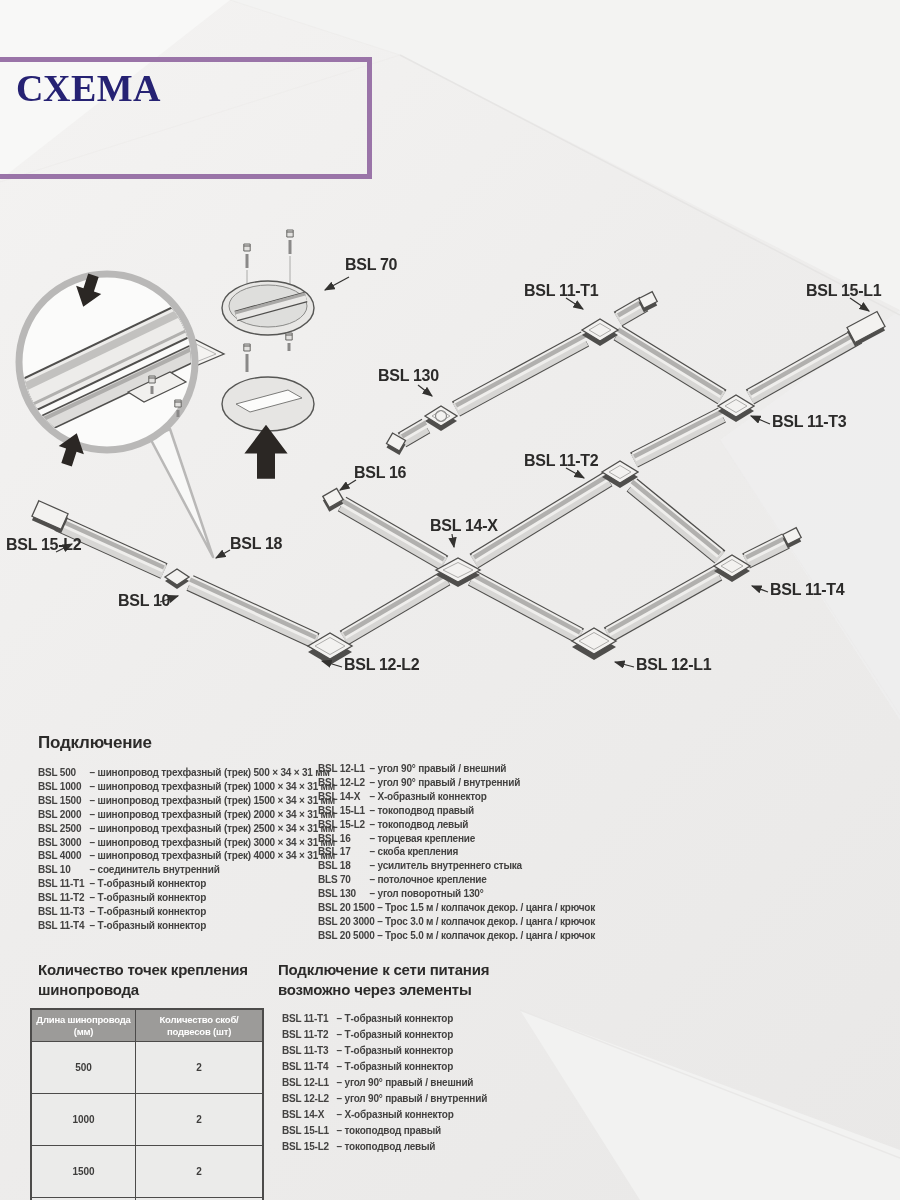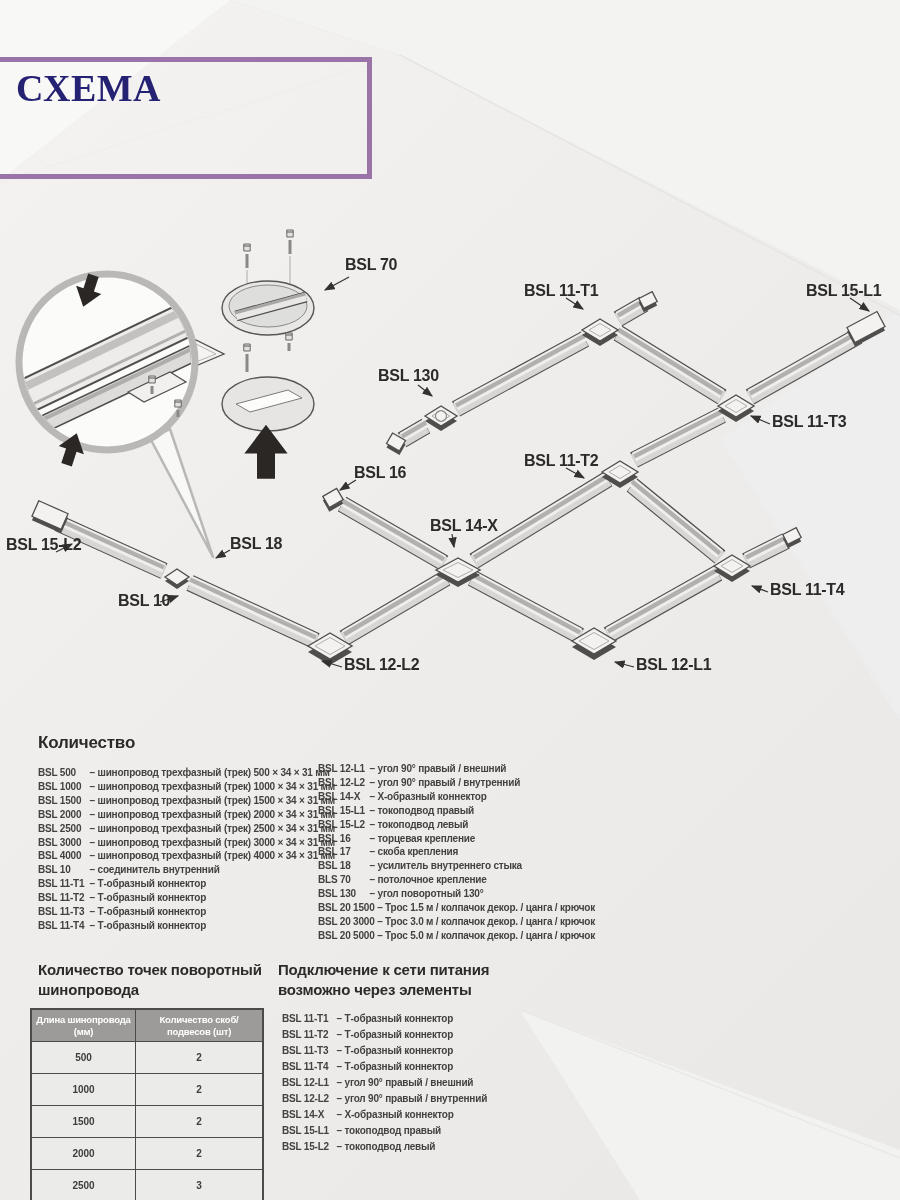--- a/index.html
+++ b/index.html
@@ -24,21 +24,21 @@
                color:#434241;letter-spacing:-.2px;}
   #legend-col1 li,#legend-col2 li{line-height:13.9px;white-space:nowrap;}
   #power-list li{line-height:16px;white-space:nowrap;}
   .code{display:inline-block;min-width:49px;}
   #power-list .code{min-width:52px;}
   table.mount{border-collapse:collapse;width:234px;table-layout:fixed;
               border:2px solid #4c4b4a;background:#ebebea;}
   table.mount th{background:#9c9b99;color:#fff;font-size:9.5px;line-height:11.5px;
                  font-weight:700;border:1px solid #4c4b4a;padding:4px 2px;letter-spacing:-.2px;}
   table.mount td{font-size:10px;font-weight:700;color:#3e3d3c;text-align:center;
-                 border:1px solid #4c4b4a;padding:9px 2px;line-height:13px;margin-top:7px;}
+                 border:1px solid #4c4b4a;padding:19px 2px;line-height:13px;margin-top:7px;}
   .col-len{width:99px;}
 </style>
 </head>
 <body>
 
 <svg id="bg-svg" width="900" height="1200">
   <polygon points="230,0 900,0 900,310 400,55" fill="#f3f3f2"></polygon>
   <polygon points="0,0 230,0 0,180" fill="#f8f8f7"></polygon>
   <polygon points="900,310 900,720 720,440" fill="#f0f0ef" opacity="0.7"></polygon>
   <polygon points="520,1010 900,1150 900,1200 640,1200" fill="#f2f2f1"></polygon>
@@ -229,21 +229,21 @@
     <div class="dia-label" style="left: 430px; top: 517px;">BSL 14-X</div>
     <div class="dia-label" style="left: 230px; top: 535px;">BSL 18</div>
     <div class="dia-label" style="left: 6px; top: 536px;">BSL 15-L2</div>
     <div class="dia-label" style="left: 118px; top: 592px;">BSL 10</div>
     <div class="dia-label" style="left: 770px; top: 581px;">BSL 11-T4</div>
     <div class="dia-label" style="left: 344px; top: 656px;">BSL 12-L2</div>
     <div class="dia-label" style="left: 636px; top: 656px;">BSL 12-L1</div>
   </div>
 
 <div class="section" style="left:38px;top:733px;">
-  <h2 class="sec-heading">Количество</h2>
+  <h2 class="sec-heading">Подключение</h2>
 </div>
 <ul id="legend-col1" class="spec-list section" style="left:38px;top:766px;">
     <li><span class="code">BSL 500</span><span> – шинопровод трехфазный (трек) 500 × 34 × 31 мм</span></li>
     <li><span class="code">BSL 1000</span><span> – шинопровод трехфазный (трек) 1000 × 34 × 31 мм</span></li>
     <li><span class="code">BSL 1500</span><span> – шинопровод трехфазный (трек) 1500 × 34 × 31 мм</span></li>
     <li><span class="code">BSL 2000</span><span> – шинопровод трехфазный (трек) 2000 × 34 × 31 мм</span></li>
     <li><span class="code">BSL 2500</span><span> – шинопровод трехфазный (трек) 2500 × 34 × 31 мм</span></li>
     <li><span class="code">BSL 3000</span><span> – шинопровод трехфазный (трек) 3000 × 34 × 31 мм</span></li>
     <li><span class="code">BSL 4000</span><span> – шинопровод трехфазный (трек) 4000 × 34 × 31 мм</span></li>
     <li><span class="code">BSL 10</span><span> – соединитель внутренний</span></li>
@@ -262,21 +262,21 @@
     <li><span class="code">BSL 17</span><span> – скоба крепления</span></li>
     <li><span class="code">BSL 18</span><span> – усилитель внутреннего стыка</span></li>
     <li><span class="code">BLS 70</span><span> – потолочное крепление</span></li>
     <li><span class="code">BSL 130</span><span> – угол поворотный 130°</span></li>
     <li><span class="code">BSL 20 1500</span><span> – Трос 1.5 м / колпачок декор. / цанга / крючок</span></li>
     <li><span class="code">BSL 20 3000</span><span> – Трос 3.0 м / колпачок декор. / цанга / крючок</span></li>
     <li><span class="code">BSL 20 5000</span><span> – Трос 5.0 м / колпачок декор. / цанга / крючок</span></li>
   </ul>
 
 <div class="section" style="left:38px;top:960px;width:240px;">
-  <h2 class="sec-heading small"><span>Количество точек поворотный</span><br><span>шинопровода</span></h2>
+  <h2 class="sec-heading small"><span>Количество точек крепления</span><br><span>шинопровода</span></h2>
 </div>
 <div class="section" style="left:30px;top:1008px;">
   <table class="mount">
     <thead>
       <tr>
         <th class="col-len">Длина шинопровода (мм)</th>
         <th>Количество скоб/подвесов (шт)</th>
       </tr>
     </thead>
     <tbody id="mount-body">

